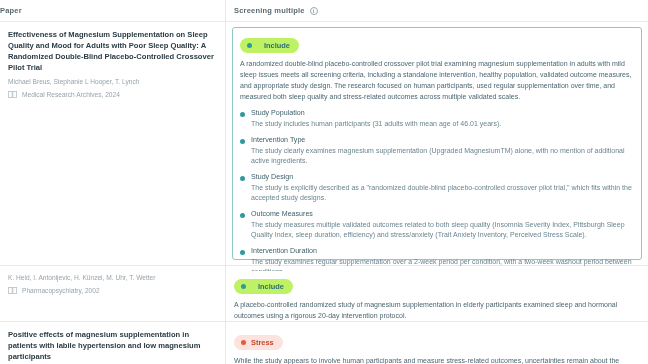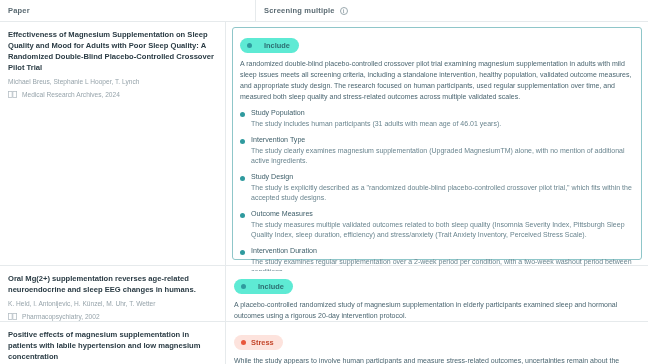--- a/index.html
+++ b/index.html
@@ -20,21 +20,21 @@
     flex: 0 0 22px;
     border-bottom: 1px solid #e6eaec;
     background: #ffffff;
   }
   .th {
     display: flex; align-items: center;
     font-size: 7.5px; font-weight: bold;
     color: #5a6a72;
     letter-spacing: .2px;
   }
-  .th-paper { width: 256px; padding-left: 8px; border-right: 1px solid #e6eaec; }
+  .th-paper { width: 226px; border-right: 1px solid #e6eaec; }
   .th-judge { flex: 1; padding-left: 8px; gap: 5px; }
   .info-icon {
     width: 8px; height: 8px; border-radius: 50%;
     border: 1px solid #9aa8ae;
     display: inline-flex; align-items: center; justify-content: center;
     font-size: 6px; color: #9aa8ae; font-weight: bold; line-height: 1;
     font-family: "Liberation Serif", serif;
   }
 
   
@@ -74,21 +74,21 @@
   }
   .judge-card.plain { border: none; padding: 4px 2px 2px 2px; }
 
   .badge {
     display: inline-flex; align-items: center; gap: 5px;
     padding: 3px 9px 3px 7px;
     border-radius: 9px;
     font-size: 7.4px; font-weight: bold;
     margin-bottom: 6px;
   }
-  .badge.include { background: #5eead4; color: #2d6e72; gap: 12px; }
+  .badge.include { background: #bef264; color: #2d6e72; gap: 12px; }
   .badge.exclude { background: #fde3dd; color: #c4472c; }
   .dot { width: 5px; height: 5px; border-radius: 50%; display: inline-block; flex: 0 0 auto; }
   .dot.teal { background: #2f9a9e; }
   .dot.red { background: #e8573c; }
 
   .summary {
     font-size: 7px; color: #4b6671; line-height: 1.55;
     margin: 0 0 7px 0;
   }
 
@@ -204,21 +204,20 @@
             </div>
 
           </div>
         </div>
       </div>
     </div>
 
     <div class="row row-2">
 
       <div class="cell-paper">
-        <div class="paper-title">Oral Mg(2+) supplementation reverses age-related neuroendocrine and sleep EEG changes in humans.</div>
         <div class="paper-authors">K. Held, I. Antonijevic, H. Künzel, M. Uhr, T. Wetter</div>
         <div class="paper-journal">
           <span>
             <svg class="book-icon" width="9" height="7" viewBox="0 0 12 9">
               <rect x="0.5" y="0.5" width="5" height="8" fill="none" stroke="#b2bcc2" stroke-width="1"></rect>
               <rect x="6.5" y="0.5" width="5" height="8" fill="none" stroke="#b2bcc2" stroke-width="1"></rect>
             </svg>
           </span>
           <span>Pharmacopsychiatry, 2002</span>
         </div>
@@ -257,21 +256,21 @@
               <span>Population Health Status</span>
             </span>
           </div>
         </div>
       </div>
     </div>
 
     <div class="row row-3">
 
       <div class="cell-paper">
-        <div class="paper-title">Positive effects of magnesium supplementation in patients with labile hypertension and low magnesium concentration</div>
+        <div class="paper-title">Positive effects of magnesium supplementation in patients with labile hypertension and low magnesium participants</div>
 
       </div>
 
       <div class="cell-judge">
         <div class="judge-card plain">
           <div class="badge exclude">
             <span class="dot red"></span>
             <span>Stress</span>
           </div>
           <p class="summary">While the study appears to involve human participants and measure stress-related outcomes, uncertainties remain about the precise study design and the severity of participants' health conditions.</p>

